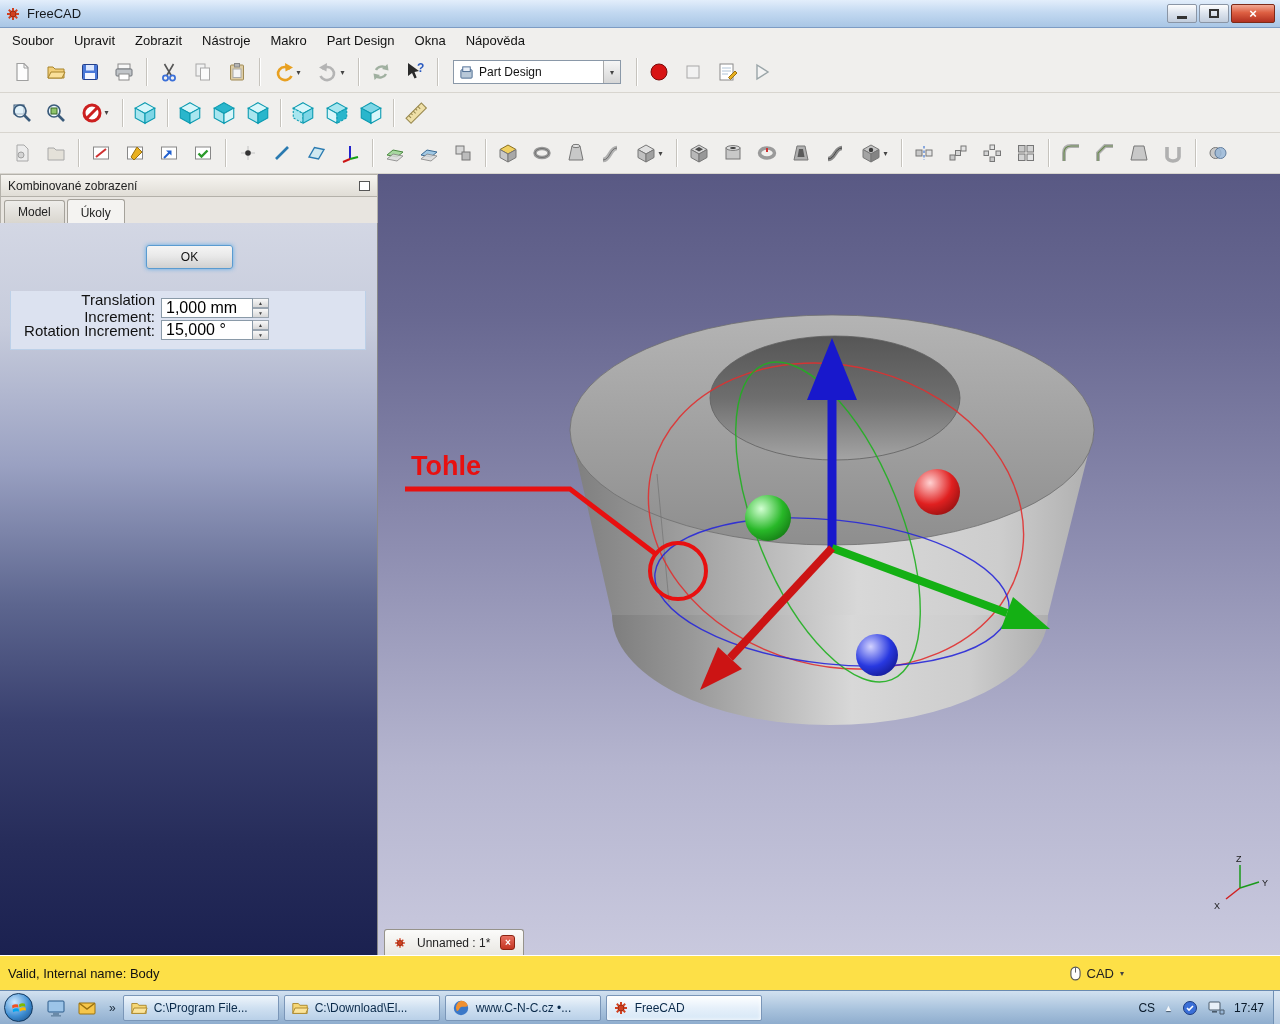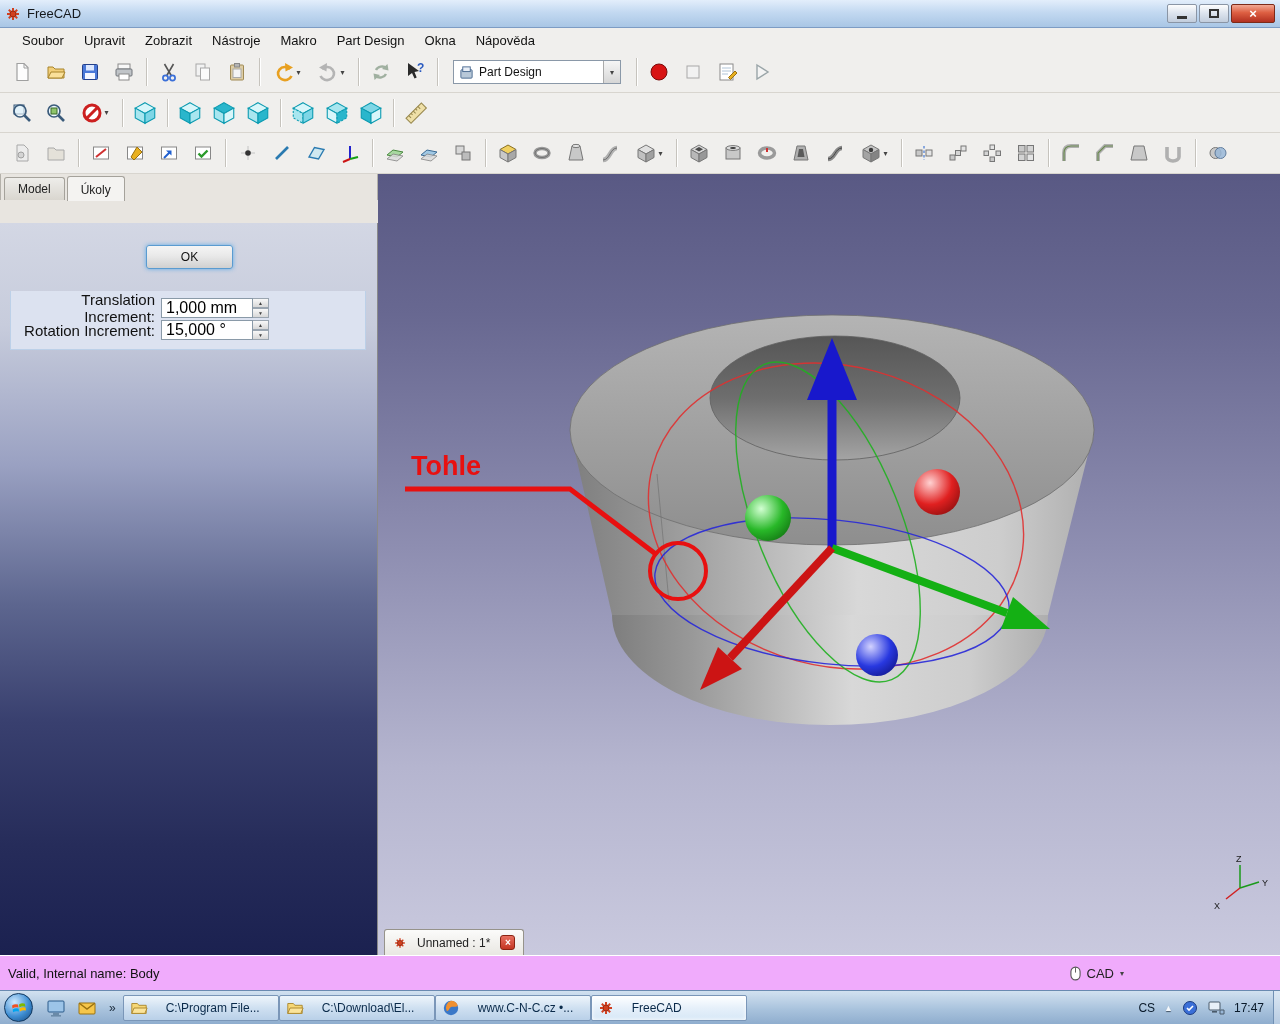--- a/index.html
+++ b/index.html
@@ -16,21 +16,21 @@
   .title-text { margin-left:6px; font-size:13px; color:#15181c; }
   .win-controls { position:absolute; right:5px; top:4px; display:flex; gap:2px; }
   .win-btn { width:30px; height:19px; border:1px solid #8a95a5; border-radius:2px;
     background:linear-gradient(#fdfdfd,#dde4ee 48%,#c2cddc); display:flex; align-items:center; justify-content:center; }
   .win-btn.close { width:44px; background:linear-gradient(#f2a893,#dd5f42 45%,#b23020); border-color:#7c2a18;
     color:#fff; font-size:13px; font-weight:bold; line-height:1; }
   .glyph-min { width:10px; height:3px; background:#333; margin-top:8px; }
   .glyph-max { width:10px; height:9px; border:2px solid #333; }
   
   .menubar { position:absolute; top:28px; left:0; width:1280px; height:24px; background:#f0efed;
-    display:flex; align-items:center; font-size:13px; color:#111; padding-left:12px; }
+    display:flex; align-items:center; font-size:13px; color:#111; padding-left:2px; }
   .menu-item { padding:3px 10px; cursor:default; }
   
   .tb { position:absolute; left:0; width:1280px; background:#f0efed; border-bottom:1px solid #d8d5cf;
     display:flex; align-items:center; padding-left:5px; }
   #tb1 { top:52px; height:41px; }
   #tb2 { top:93px; height:40px; }
   #tb3 { top:133px; height:41px; }
   .tbtn { width:34px; height:34px; display:flex; align-items:center; justify-content:center; border-radius:3px; }
   .tbtn.wide { width:44px; gap:1px; }
   .caret { font-size:8px; color:#444; }
@@ -73,34 +73,34 @@
   .viewport { position:absolute; left:378px; top:174px; width:902px; height:781px;
     background:linear-gradient(180deg,#595984 0%,#686891 18%,#8e8eb1 48%,#b5b5cf 76%,#c9c9de 100%); }
   .scene { position:absolute; left:0; top:0; }
   .doc-tab { position:absolute; left:6px; bottom:0; height:26px; display:flex; align-items:center; gap:10px;
     background:linear-gradient(#fbfbfa,#e9e7e2); border:1px solid #96938b; border-bottom:none;
     border-radius:3px 3px 0 0; padding:0 8px; font-size:12px; color:#222; }
   .tab-close { width:15px; height:15px; border-radius:3px; background:linear-gradient(#e87060,#c43522);
     border:1px solid #8a2312; color:#fff; font-size:10px; font-weight:bold; line-height:1;
     display:flex; align-items:center; justify-content:center; }
   
-  .statusbar { position:absolute; top:955px; left:0; width:1280px; height:35px; background:#f0abfc;
+  .statusbar { position:absolute; top:955px; left:0; width:1280px; height:35px; background:#fde047;
     border-top:1px solid #fff; display:flex; align-items:center; font-size:13px; color:#111; padding:0 8px; }
   .nav-style { position:absolute; right:156px; display:flex; align-items:center; gap:6px; font-size:13px; color:#222; }
   
   .taskbar { position:absolute; top:990px; left:0; width:1280px; height:34px;
     background:linear-gradient(#d2e1f0,#a9c3dd 55%,#8fadce); border-top:1px solid #6a8ab0;
     display:flex; align-items:center; }
   .start-orb { width:29px; height:29px; margin:0 7px 0 4px; border-radius:50%;
     background:radial-gradient(circle at 35% 30%, #cfe9ff, #3f8fd4 55%, #14477e); border:1px solid #10375f;
     display:flex; align-items:center; justify-content:center; }
   .ql-icon { width:25px; height:25px; margin:0 3px; display:flex; align-items:center; justify-content:center; }
   .overflow-chev { font-size:12px; color:#1a2a3a; margin:0 7px; }
-  .task-btn { width:156px; height:26px; border:1px solid #7a96b8; border-radius:2px;
-    background:linear-gradient(#eef5fb,#cfe0f1 50%,#b9d0e8); display:flex; align-items:center; gap:18px;
+  .task-btn { width:156px; height:26px; margin-right:5px; border:1px solid #7a96b8; border-radius:2px;
+    background:linear-gradient(#eef5fb,#cfe0f1 50%,#b9d0e8); display:flex; align-items:center; gap:6px;
     padding:0 6px; font-size:12px; color:#0a2a4a; white-space:nowrap; overflow:hidden; }
   .task-btn.active { background:linear-gradient(#feffff,#e6f0fa 50%,#d6e7f6); box-shadow:inset 0 0 4px #fff; }
   .tray { margin-left:auto; display:flex; align-items:center; gap:9px; padding-right:0; font-size:12px; color:#0a1a2a;justify-content:center; }
   .tray .chev { color:#f4f8fc; font-size:9px; text-shadow:0 1px 1px #456; }
   .show-desktop { width:7px; height:34px; border-left:1px solid #7090b4; background:linear-gradient(#dce8f4,#b6cbe2); }
 </style>
 </head>
 <body>
 
 <div class="titlebar">
@@ -547,20 +547,24 @@
   <div class="tsep"></div>
   <div class="tbtn">
       <svg width="22" height="22" viewBox="0 0 22 22">
         <circle cx="8.5" cy="11" r="5.5" fill="#c8c8c8" stroke="#777"></circle>
         <circle cx="13.5" cy="11" r="5.5" fill="#9ab8d8" stroke="#4a6a90" opacity="0.85"></circle>
       </svg>
     </div>
 </div>
 
 <div class="panel">
+  <div class="panel-header">
+    <span>Kombinované zobrazení</span>
+    <div class="float-btn"></div>
+  </div>
   <div class="panel-tabs">
     <div class="ptab">Model</div>
     <div class="ptab active">Úkoly</div>
   </div>
   <div class="panel-content">
     <div class="ok-btn">OK</div>
     <div class="inc-box">
       <div class="inc-body">
         <div class="inc-row">
           <span class="inc-label">Translation Increment:</span>

